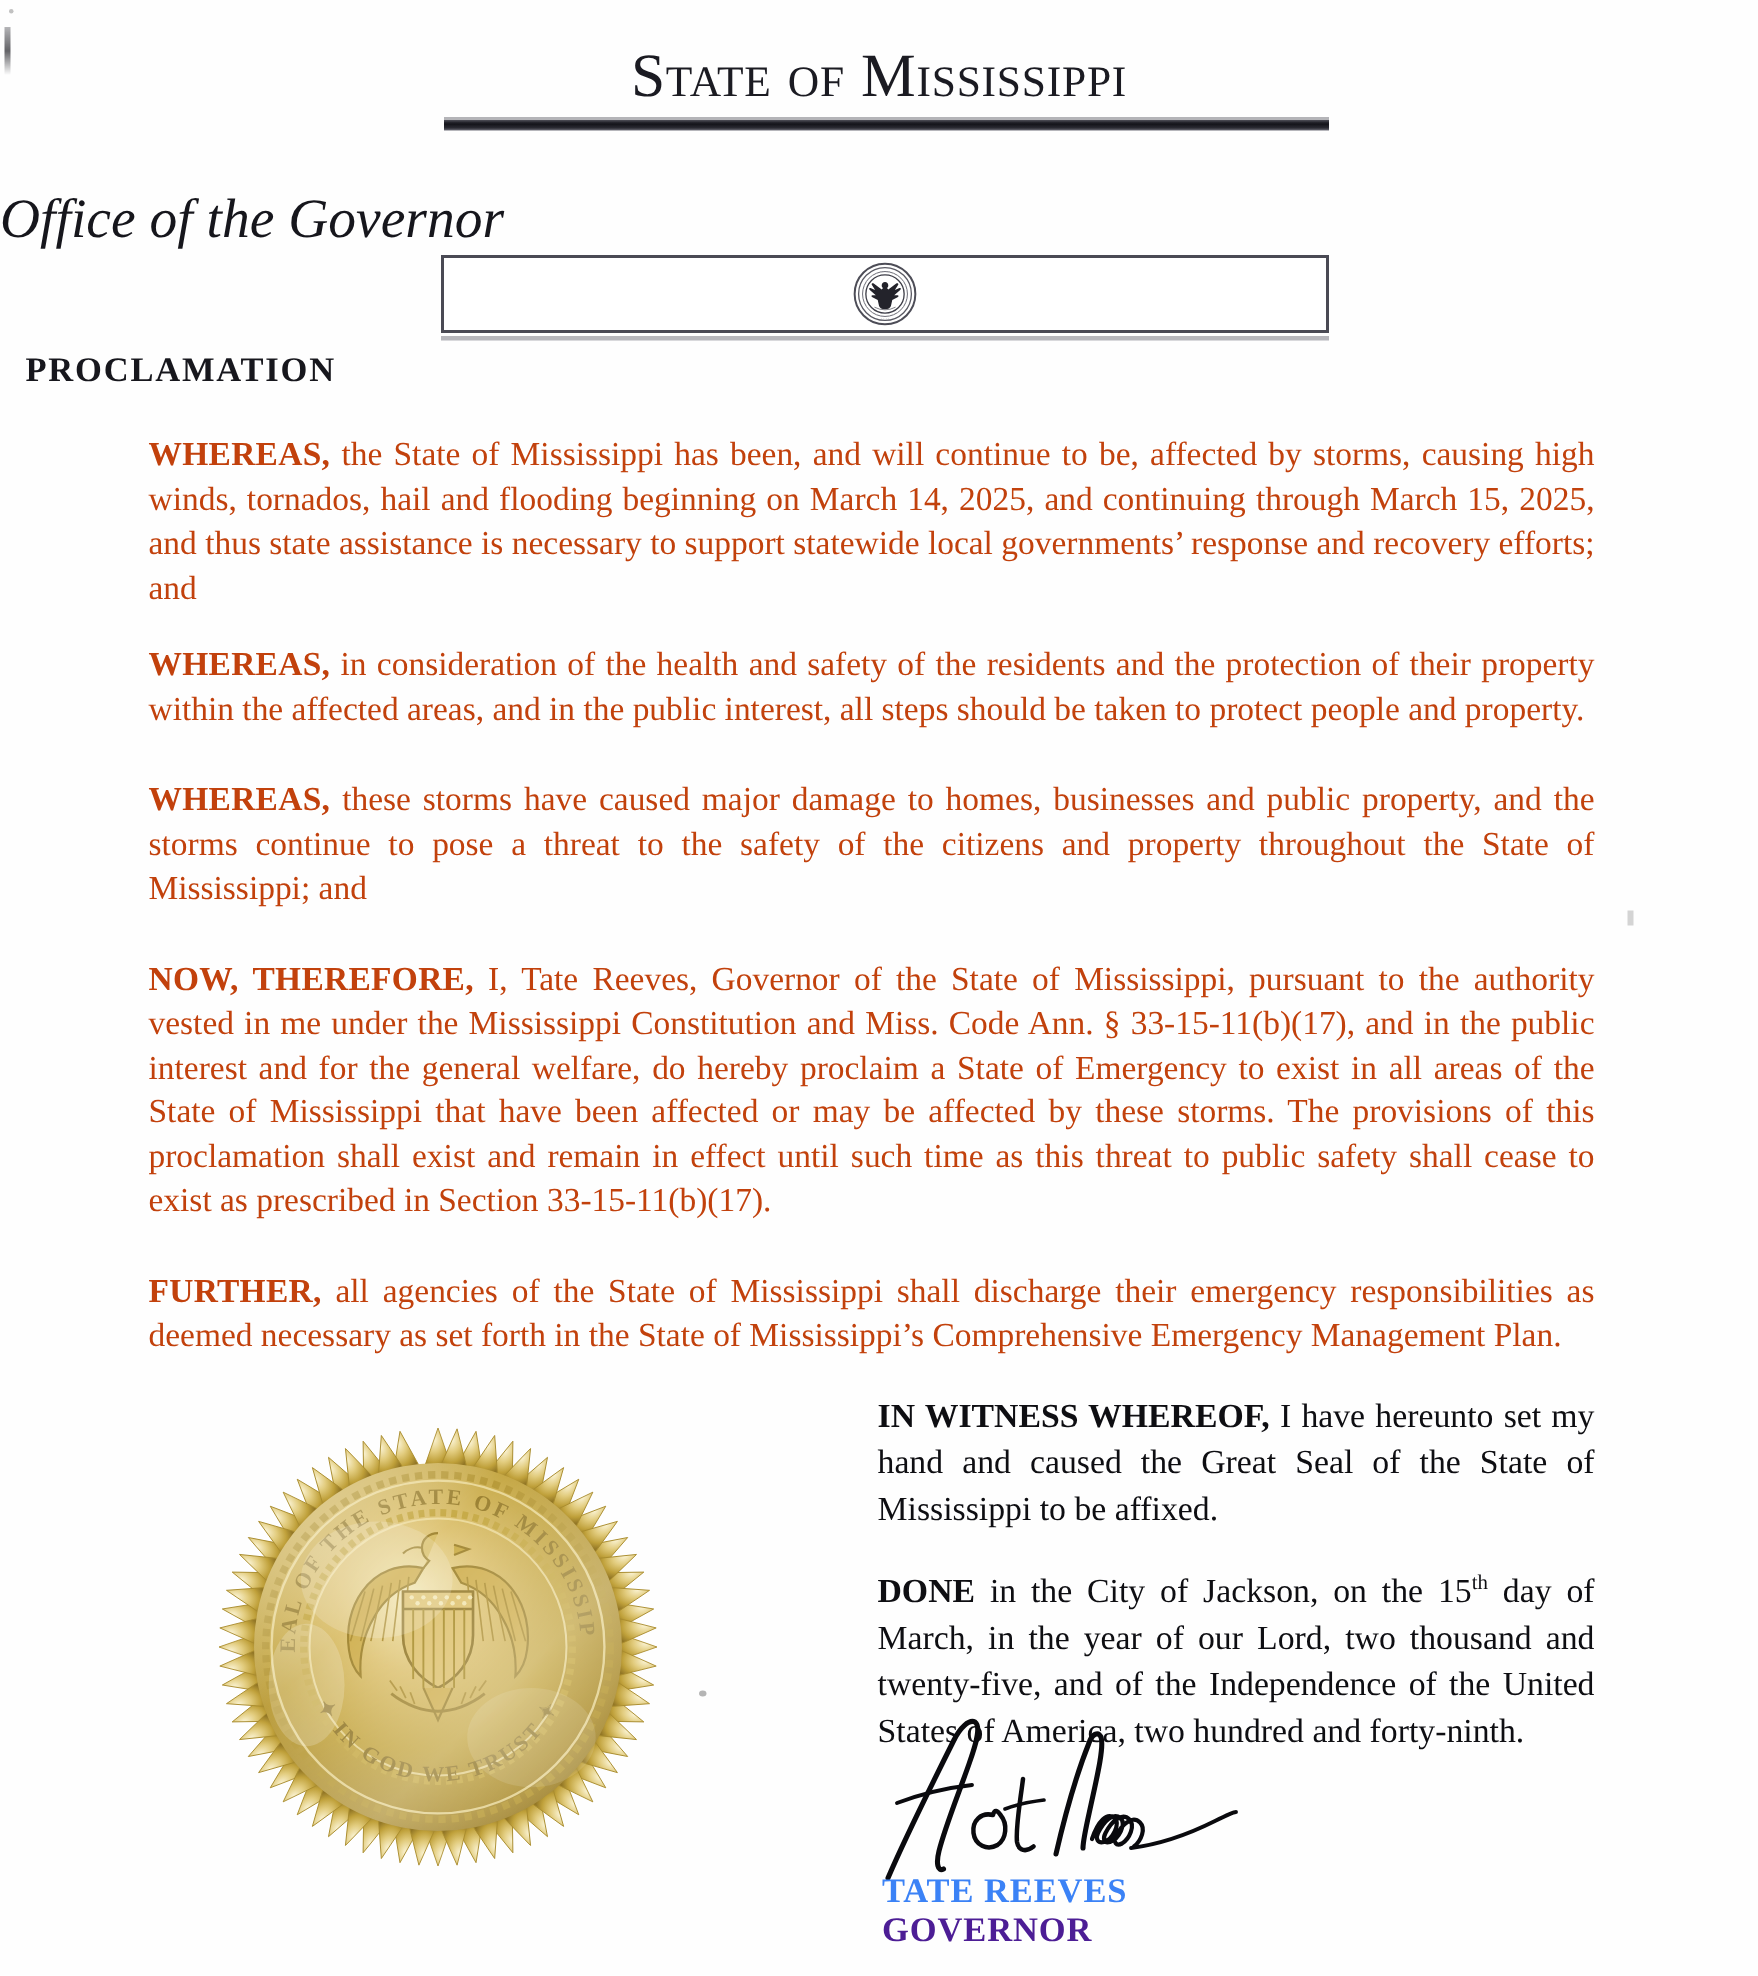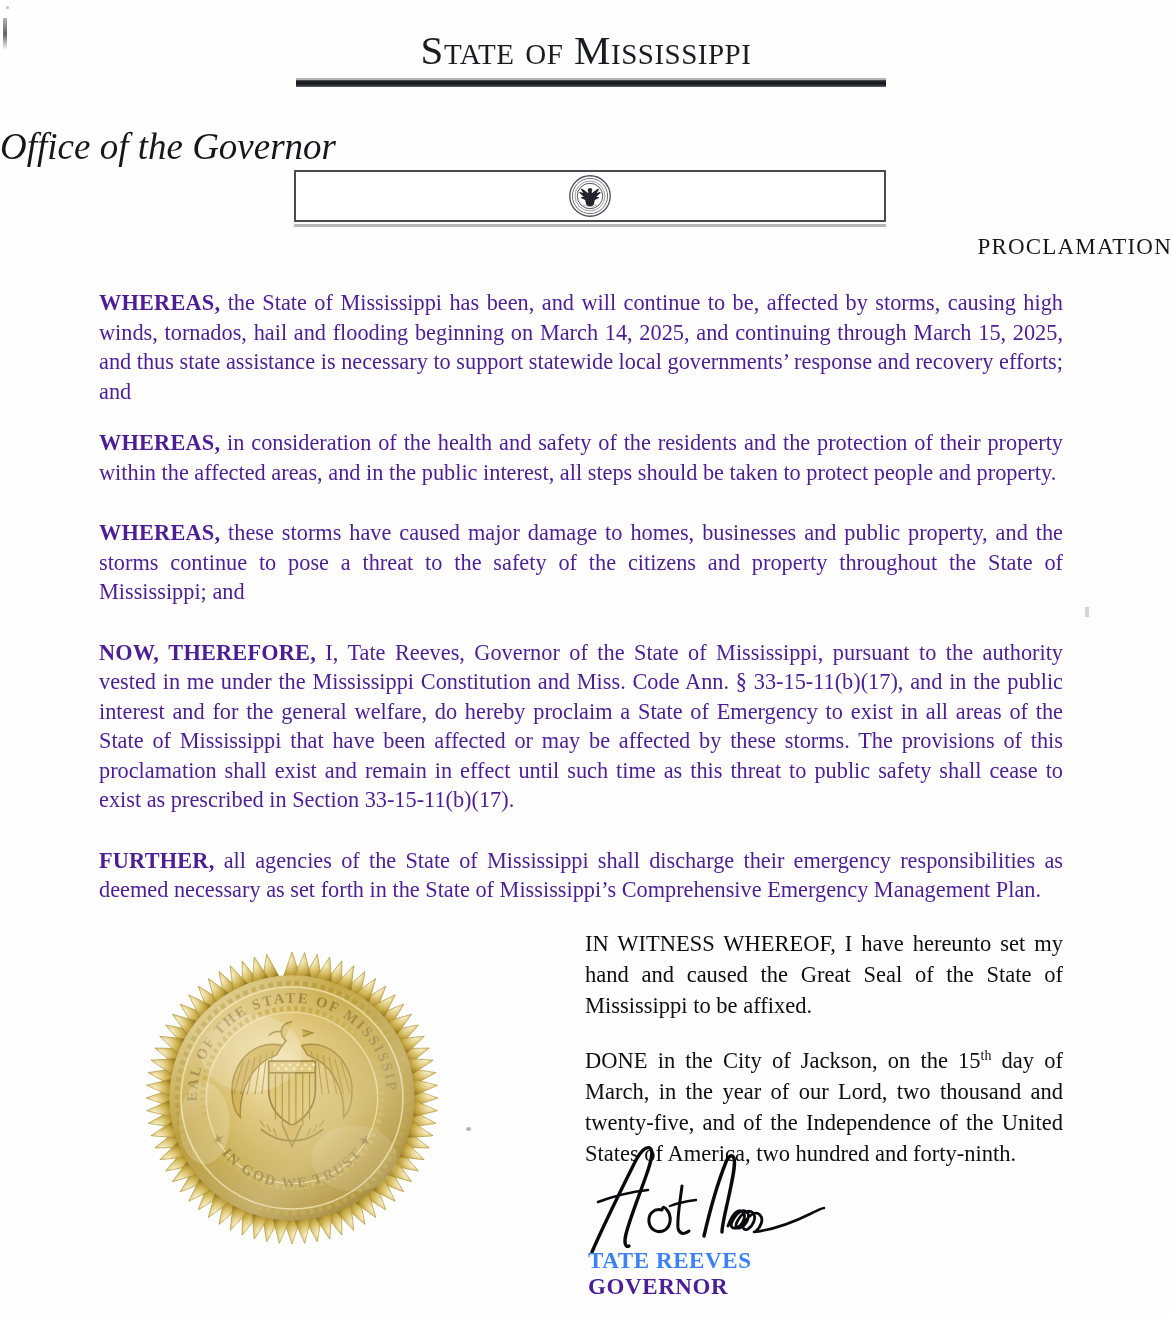--- a/index.html
+++ b/index.html
@@ -102,61 +102,62 @@
     transform: translate(-50%, -50%);
     width: 44px;
     height: 44px;
   }
 
   
   .proclamation-heading {
     position: absolute;
     left: 0; right: 0;
     top: 234px;
-    text-align: right;
-    font-weight: normal;
+    text-align: left;
+    font-weight: bold;
     font-size: 23px;
     letter-spacing: 1.2px;
     color: #17171d;
+    padding-left: 17px;
   }
 
   
   .body-text {
     position: absolute;
     left: 99px;
     top: 288px;
     width: 964px;
   }
   .para {
     text-align: justify;
     font-size: 22.3px;
     line-height: 29.5px;
     margin: 0 0 22px 0;
-    color: #4c1d95;
+    color: #c2410c;
     text-justify: inter-word;
   }
   .para:last-child { margin-bottom: 15px; }
   .para b { font-weight: bold; letter-spacing: .2px; }
   .gap-lg { margin-bottom: 31px; }
 
   
   .witness-col {
     position: absolute;
     left: 585px;
     top: 928px;
     width: 478px;
   }
   .witness-para {
     text-align: justify;
     font-size: 22.5px;
     line-height: 31px;
     margin: 0 0 24px 0;
     color: #0e0e12;
   }
-  .witness-para b { font-weight: normal; }
+  .witness-para b { font-weight: bold; }
   .witness-para sup {
     font-size: 0.62em;
     vertical-align: super;
     line-height: 0;
   }
 
   
   .signature-wrap {
     position: absolute;
     left: 578px;

